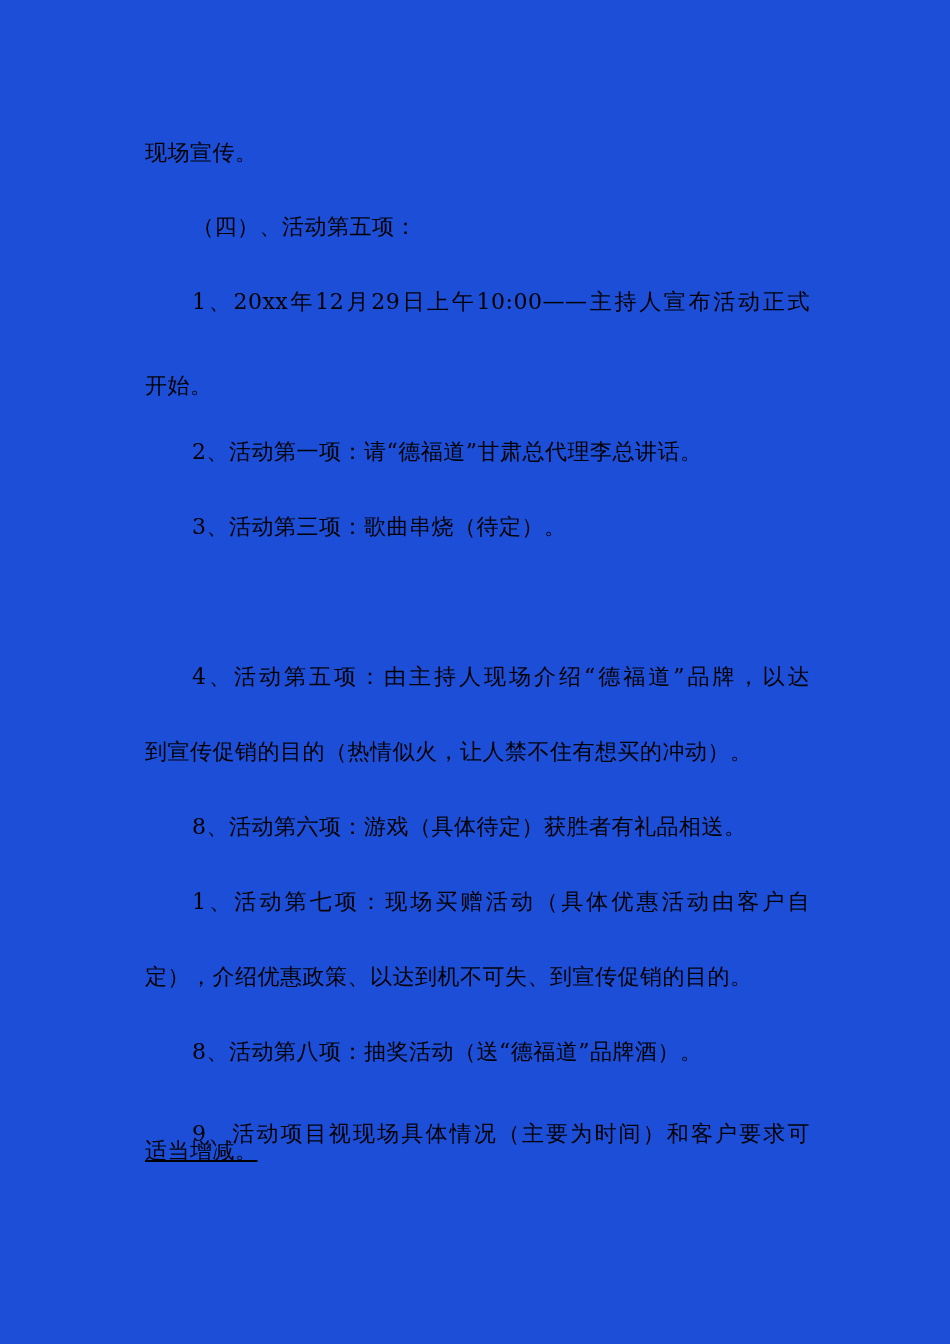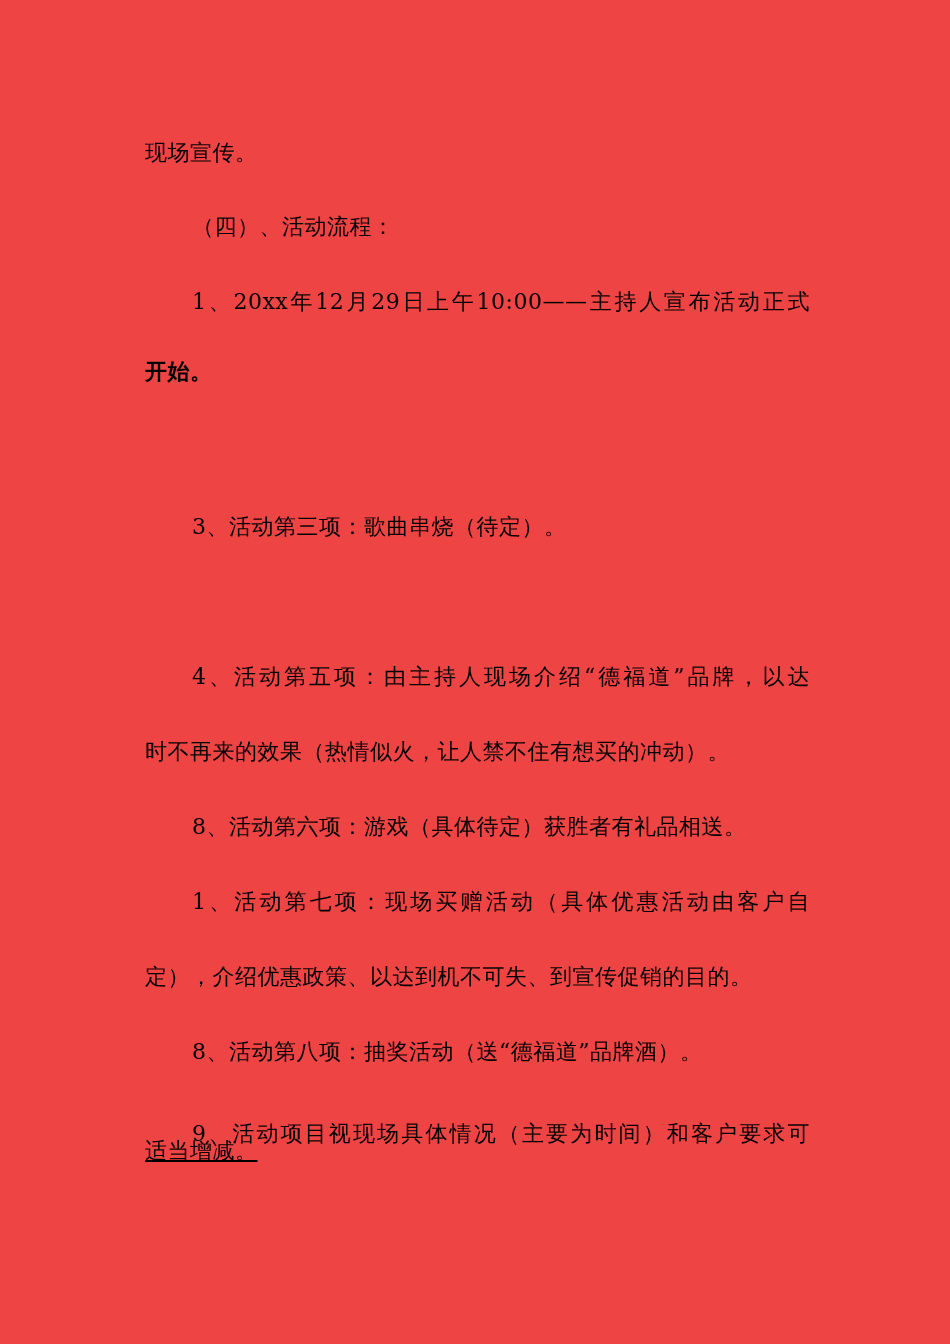--- a/index.html
+++ b/index.html
@@ -14,21 +14,21 @@
     overflow: hidden;
     font-family: "DejaVu Serif", "Liberation Serif", serif;
     color: #000000;
   }
   .page {
     position: absolute;
     left: 0;
     top: 0;
     width: 950px;
     height: 1344px;
-    background: #ef4444;
+    background: #1d4ed8;
   }
   .line {
     position: absolute;
     left: 145px;
     width: 665px;
     font-size: 22px;
     line-height: 30px;
     white-space: nowrap;
     letter-spacing: 0.5px;
   }
@@ -39,25 +39,26 @@
   .justify {
     text-align: justify;
     text-align-last: justify;
   }
 </style>
 </head>
 <body>
 
 <div class="page">
   <div class="line" style="top:138px;">现场宣传。</div>
-  <div class="line indent" style="top:212px;">（四）、活动流程：</div>
+  <div class="line indent" style="top:212px;">（四）、活动第五项：</div>
   <div class="line indent justify" style="top:287px;">1、20xx年12月29日上午10:00——主持人宣布活动正式</div>
-  <div class="line" style="top:356px;font-weight:bold;">开始。</div>
+  <div class="line" style="top:371px;">开始。</div>
+  <div class="line indent" style="top:437px;">2、活动第一项：请“德福道”甘肃总代理李总讲话。</div>
   <div class="line indent" style="top:512px;">3、活动第三项：歌曲串烧（待定）。</div>
   <div class="line indent justify" style="top:662px;">4、活动第五项：由主持人现场介绍“德福道”品牌，以达</div>
-  <div class="line" style="top:737px;">时不再来的效果（热情似火，让人禁不住有想买的冲动）。</div>
+  <div class="line" style="top:737px;">到宣传促销的目的（热情似火，让人禁不住有想买的冲动）。</div>
   <div class="line indent" style="top:812px;">8、活动第六项：游戏（具体待定）获胜者有礼品相送。</div>
   <div class="line indent justify" style="top:887px;">1、活动第七项：现场买赠活动（具体优惠活动由客户自</div>
   <div class="line" style="top:962px;">定），介绍优惠政策、以达到机不可失、到宣传促销的目的。</div>
   <div class="line indent" style="top:1037px;">8、活动第八项：抽奖活动（送“德福道”品牌酒）。</div>
   <div class="line indent justify" style="top:1112px;margin-top:7px;">9、活动项目视现场具体情况（主要为时间）和客户要求可</div>
   <div class="line" style="top:1136px;text-decoration:underline;">适当增减。</div>
 </div>
 
 </body></html>

